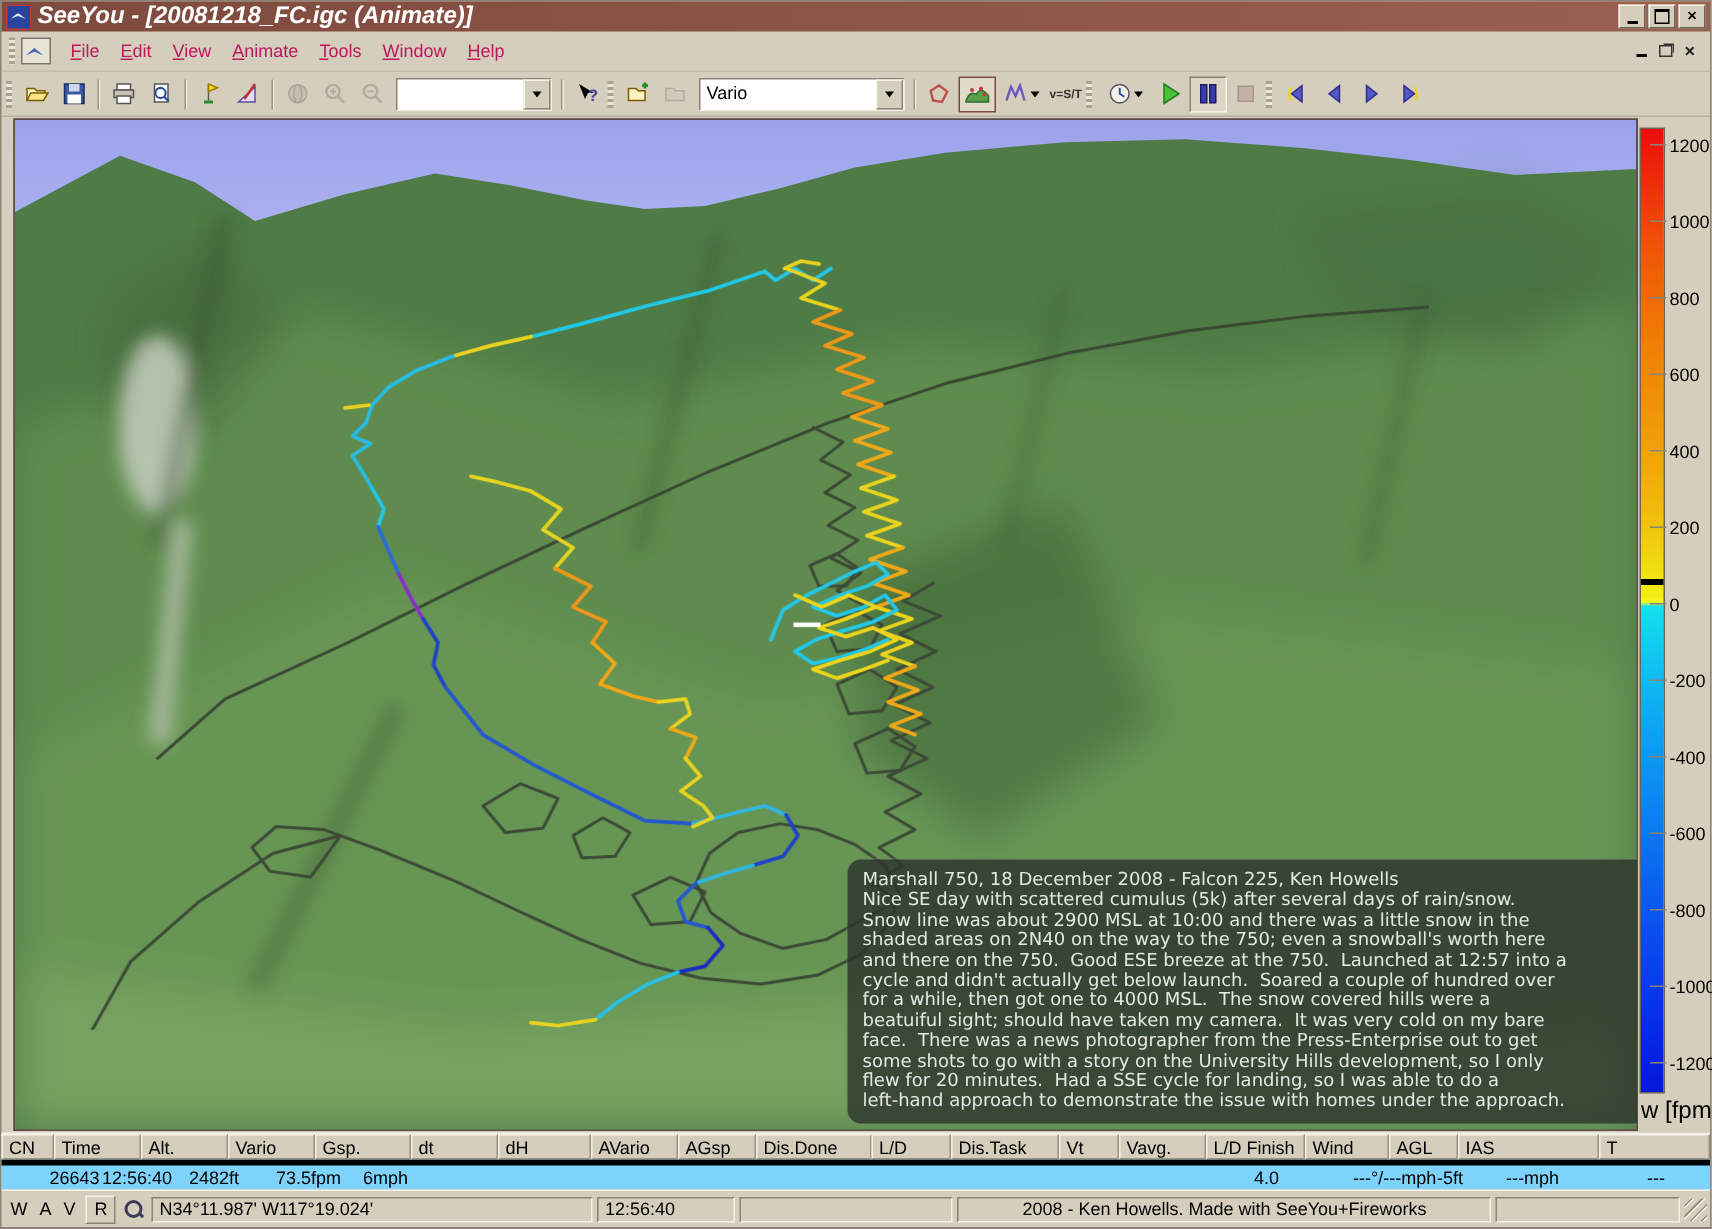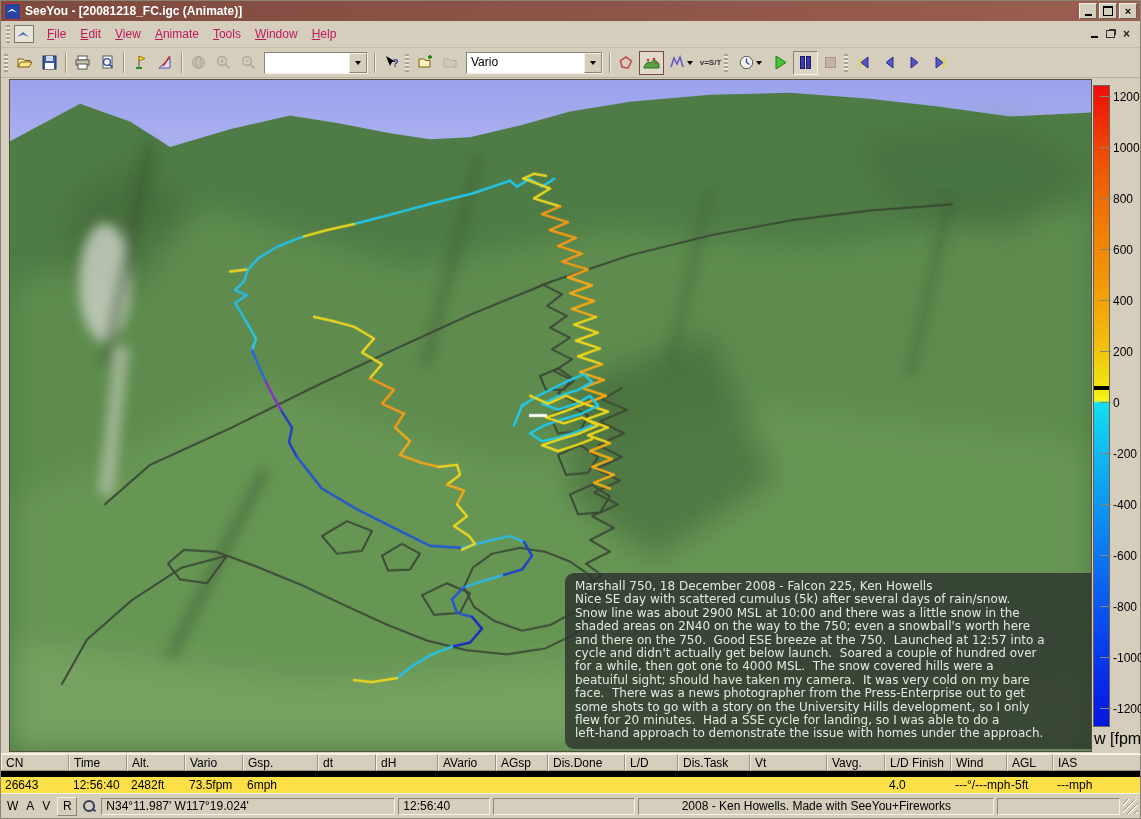--- a/index.html
+++ b/index.html
@@ -2,21 +2,21 @@
 <html><head>
 <meta charset="utf-8">
 <style>
   html,body{margin:0;padding:0;}
   body{width:1141px;height:819px;overflow:hidden;font-family:"Liberation Sans",sans-serif;background:#d6cebc;}
   .window{position:absolute;inset:0;display:flex;flex-direction:column;border:1px solid #8a8474;box-sizing:border-box;}
   
   .titlebar{height:20px;background:linear-gradient(90deg,#7e4a3e,#9a5f51);display:flex;align-items:center;padding:0 3px;flex:0 0 auto;}
   .app-icon{width:15px;height:15px;background:#26459e;border:1px solid #c03a2a;margin-right:4px;position:relative;flex:0 0 auto;}
   .app-icon:before{content:"";position:absolute;left:2px;top:5px;width:10px;height:4px;background:#dfe6f5;clip-path:polygon(0 100%,50% 0,100% 100%,50% 55%);}
-  .title-text{color:#fff;font-weight:bold;font-size:12px;white-space:nowrap;flex:1;}
+  .title-text{color:#fff;font-weight:bold;font-size:16px;white-space:nowrap;flex:1;font-style:italic;}
   .wbtns{display:flex;gap:2px;}
   .wbtn{width:16px;height:14px;background:#d6cebc;border:1px solid;border-color:#f5f1e6 #6a6354 #6a6354 #f5f1e6;display:flex;align-items:center;justify-content:center;}
   .g-min{width:7px;height:2px;background:#000;margin-top:7px;}
   .g-max{width:8px;height:7px;border:1px solid #000;border-top-width:2px;}
   .g-close{font:bold 11px "Liberation Sans",sans-serif;color:#000;line-height:10px;}
   
   .menubar{height:26px;display:flex;align-items:center;padding:0 4px;flex:0 0 auto;border-bottom:1px solid #c4bcaa;}
   .grip{width:4px;height:18px;margin:0 4px 0 1px;background:repeating-linear-gradient(180deg,#aaa291 0 2px,#ece6d8 2px 4px);flex:0 0 auto;}
   .doc-icon{width:18px;height:16px;background:#e8e4d8;border:1px solid #7a7668;margin-right:6px;position:relative;flex:0 0 auto;}
   .doc-icon:before{content:"";position:absolute;left:2px;top:6px;width:12px;height:5px;background:#4a66b4;clip-path:polygon(0 100%,50% 0,100% 100%,50% 50%);}
@@ -52,30 +52,30 @@
     background:linear-gradient(180deg,#ee0c0c 0%,#ef5304 12%,#f07d04 22%,#f29c08 32%,#f2bc0c 40%,#f0da10 45%,#f4ee14 48.6%,#f8fa18 49.1%,#12dff0 49.6%,#10c5f2 55%,#0ea5f2 62%,#0c85f2 70%,#0a63f0 78%,#0845ee 86%,#0628ea 94%,#0418dc 100%);}
   .scale-marker{position:absolute;left:0;right:0;height:4px;background:#000;top:46.8%;}
   .tick{position:absolute;left:0;height:0;}
   .tick i{position:absolute;left:8px;top:-1px;width:11px;height:1px;background:#8a8474;}
   .tick b{position:absolute;left:21px;top:-7px;font-weight:normal;font-size:12px;color:#000;white-space:nowrap;}
   .scale-unit{position:absolute;left:2px;bottom:5px;font-size:16px;color:#000;white-space:nowrap;}
   
   .datatable{flex:0 0 auto;border-top:1px solid #f5f1e6;}
   .trow{display:flex;}
   .hrow{background:#d6cebc;height:17px;}
-  .vrow{background:#fde047;height:16px;border-top:6px solid #000000;}
+  .vrow{background:#7dd3fc;height:16px;border-top:4px solid #000000;padding-left:28px;}
   .cell{box-sizing:border-box;font-size:12px;padding:1px 4px;white-space:nowrap;overflow:visible;flex:0 0 auto;}
   .hrow .cell{border-right:1px solid #9a9282;border-left:1px solid #f5f1e6;border-bottom:1px solid #9a9282;border-top:1px solid #f5f1e6;}
-  .trow .cell:nth-child(1){width:68px;}  .trow .cell:nth-child(2){width:58px;}
+  .trow .cell:nth-child(1){width:35px;}  .trow .cell:nth-child(2){width:58px;}
   .trow .cell:nth-child(3){width:58px;}  .trow .cell:nth-child(4){width:58px;}
-  .trow .cell:nth-child(5){width:75px;}  .trow .cell:nth-child(6){width:58px;}
+  .trow .cell:nth-child(5){width:64px;}  .trow .cell:nth-child(6){width:58px;}
   .trow .cell:nth-child(7){width:62px;}  .trow .cell:nth-child(8){width:58px;}
   .trow .cell:nth-child(9){width:52px;}  .trow .cell:nth-child(10){width:77px;}
   .trow .cell:nth-child(11){width:53px;} .trow .cell:nth-child(12){width:72px;}
-  .trow .cell:nth-child(13){width:77px;} .trow .cell:nth-child(14){width:58px;}
+  .trow .cell:nth-child(13){width:40px;} .trow .cell:nth-child(14){width:58px;}
   .trow .cell:nth-child(15){width:66px;} .trow .cell:nth-child(16){width:56px;}
   .trow .cell:nth-child(17){width:46px;} .trow .cell:nth-child(18){width:94px;}
   .trow .cell:nth-child(19){flex:1;}
   
   .statusbar{height:24px;flex:0 0 auto;display:flex;align-items:center;padding:0 2px;gap:3px;border-top:1px solid #f5f1e6;}
   .flag{font-size:12px;color:#000;padding:0 4px;}
   .scell{height:17px;border:1px solid;border-color:#8a8474 #f5f1e6 #f5f1e6 #8a8474;font-size:12px;display:flex;align-items:center;padding:0 4px;box-sizing:border-box;white-space:nowrap;}
   .rcell{height:17px;width:18px;border:1px solid;border-color:#f5f1e6 #8a8474 #8a8474 #f5f1e6;font-size:12px;display:flex;align-items:center;justify-content:center;}
   .mag{width:14px;height:14px;position:relative;flex:0 0 auto;margin:0 2px;}
   .mag:before{content:"";position:absolute;left:1px;top:1px;width:8px;height:8px;border:2px solid #3a3a5a;border-radius:50%;}

